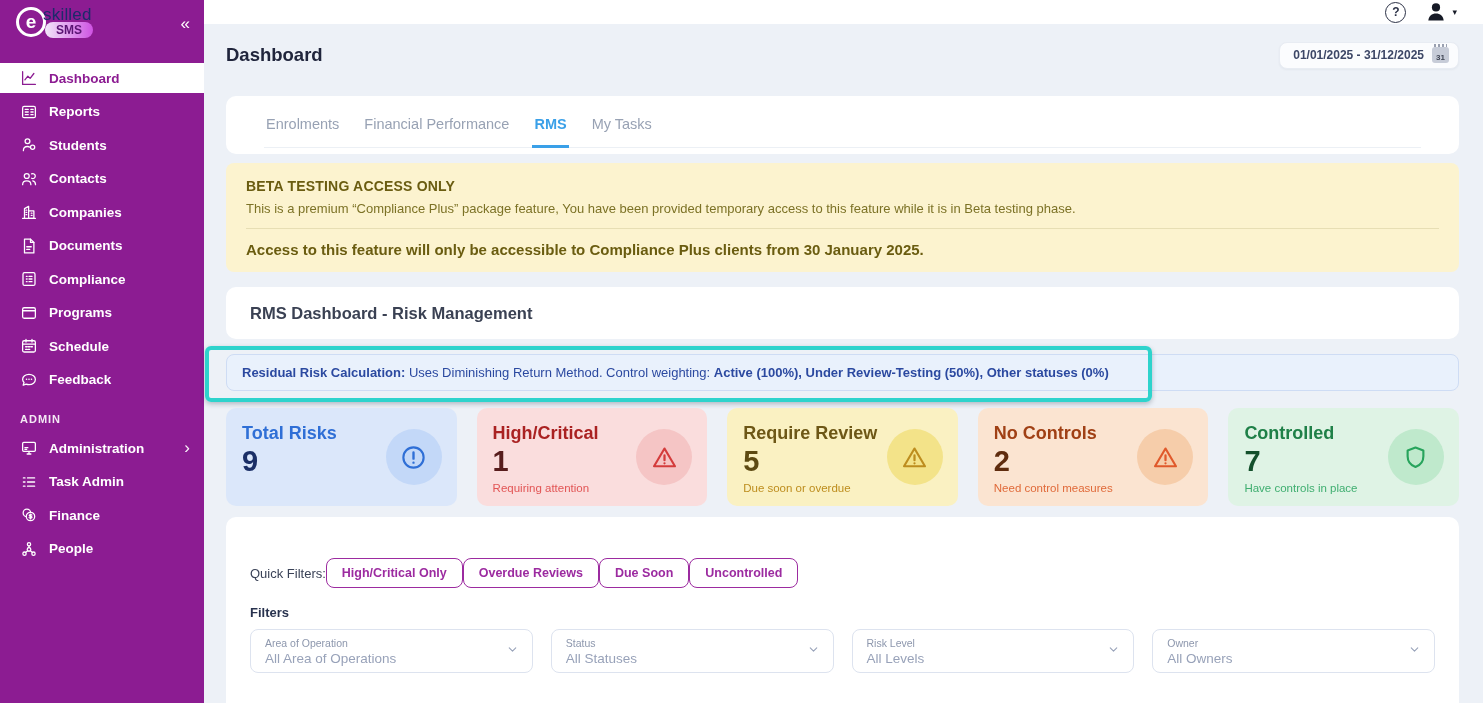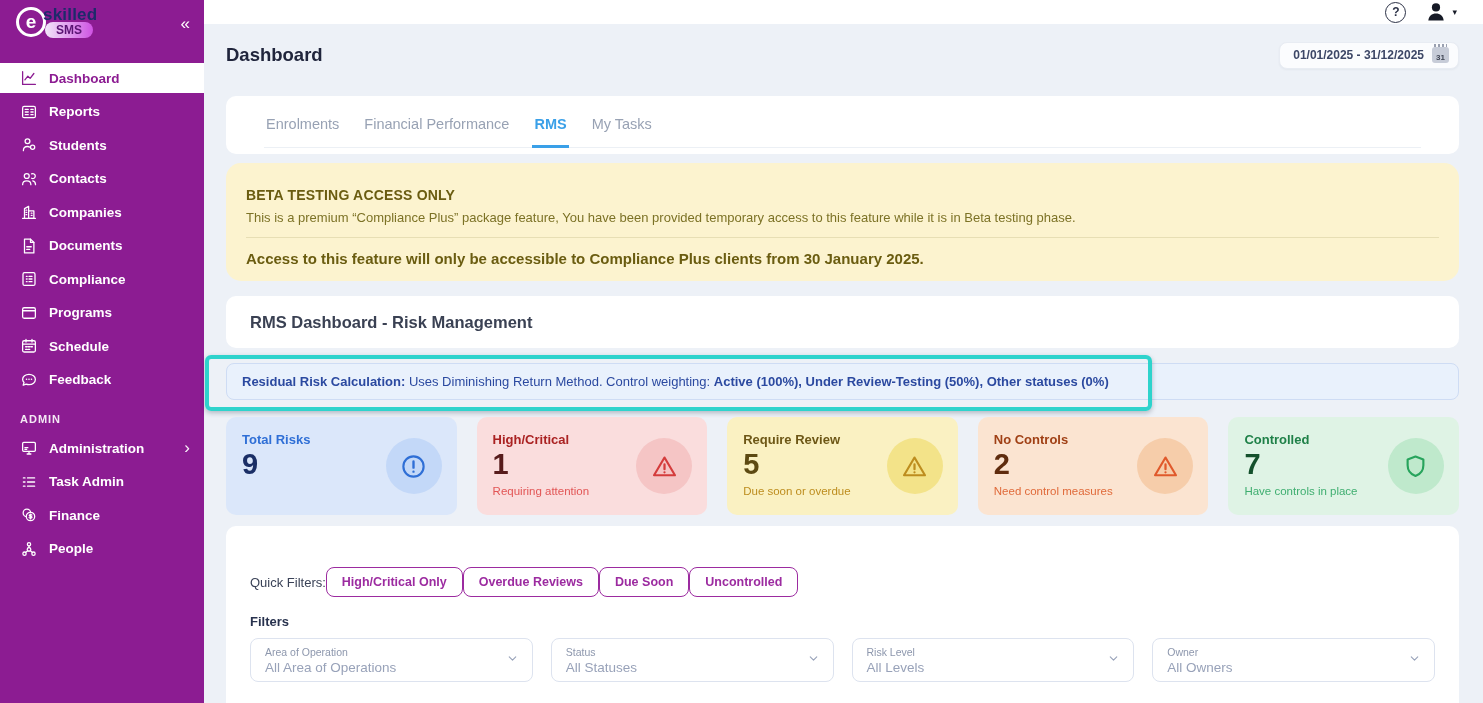--- a/index.html
+++ b/index.html
@@ -6,21 +6,21 @@
   *{margin:0;padding:0;box-sizing:border-box;}
   html,body{width:1483px;height:703px;overflow:hidden;}
   body{font-family:"Liberation Sans",sans-serif;background:var(--bg);}
   .app{display:flex;width:1483px;height:703px;}
 
   
   .sidebar{width:204px;min-width:204px;height:703px;background:var(--sb);color:#fff;display:flex;flex-direction:column;overflow:hidden;}
   .logo-row{height:46px;display:flex;align-items:center;padding:0 14px 0 16px;position:relative;}
   .logo{position:relative;width:110px;height:40px;}
   .logo-e{position:absolute;left:0;top:4px;width:30px;height:30px;border:3px solid #fff;border-radius:50%;display:flex;align-items:center;justify-content:center;font-weight:800;font-size:19px;color:#fff;}
-  .logo-brand{position:absolute;left:27px;top:2px;font-weight:700;font-size:17px;color:#1d2a6b;letter-spacing:.2px;}
+  .logo-brand{position:absolute;left:27px;top:2px;font-weight:400;font-size:17px;color:#1d2a6b;letter-spacing:.2px;}
   .logo-pill{position:absolute;left:29px;top:19px;background:linear-gradient(90deg,#f2e7fa,#cf53e3);color:#5a1473;font-weight:800;font-size:12px;padding:1px 11px;border-radius:8px;}
   .collapse{margin-left:auto;font-size:17px;color:#fff;cursor:pointer;line-height:1;}
   .nav{padding-top:17px;display:flex;flex-direction:column;}
   .nav-item{height:30px;display:flex;align-items:center;gap:11px;padding:0 14px 0 20px;font-size:13.5px;font-weight:600;color:#fff;margin-bottom:3.5px;cursor:pointer;}
   .nav-item svg{width:18px;height:18px;stroke:#fff;fill:none;stroke-width:1.7;stroke-linecap:round;stroke-linejoin:round;flex:none;}
   .nav-item.active{background:#fff;color:var(--sb);}
   .nav-item.active svg{stroke:var(--sb);}
   .nav-chev{margin-left:auto;font-size:17px;font-weight:400;opacity:.95;}
   .admin-label{margin:15px 0 8px 20px;font-size:11px;font-weight:700;letter-spacing:1px;color:rgba(255,255,255,.9);}
 
@@ -37,37 +37,37 @@
   .page-title{font-size:18.5px;font-weight:700;color:#20253c;}
   .date-pill{background:#fbfcfe;border:1px solid #e8ecf3;border-radius:8px;height:27px;display:flex;align-items:center;gap:8px;padding:0 9px 0 13px;font-size:12px;font-weight:600;color:#3d4767;cursor:pointer;box-shadow:0 1px 2px rgba(40,50,80,.05);}
   .cal-icon{position:relative;width:17px;height:16px;background:#c7ccd8;border-radius:3px;display:flex;align-items:flex-end;justify-content:center;font-size:8px;font-weight:700;color:#3f4554;padding-bottom:1px;}
   .cal-icon::before{content:"";position:absolute;top:-3px;left:2px;right:2px;height:3px;background:repeating-linear-gradient(90deg,#9aa0b0 0 2px,transparent 2px 4px);}
 
   .tabs-card{margin-top:26px;background:#fff;border-radius:10px;padding:0 38px 6px;}
   .tabs-row{display:flex;gap:21px;border-bottom:1px solid #ecf0f5;}
   .tab{padding:20px 2px 13px;font-size:14.5px;color:#98a2b4;cursor:pointer;border-bottom:3px solid transparent;margin-bottom:-1px;}
   .tab.active{color:#3aa0e8;font-weight:600;border-bottom-color:#3aa0e8;}
 
-  .banner{margin-top:9px;background:#fcf3cf;border-radius:15px;padding:24px 20px 14px;}
+  .banner{margin-top:9px;background:#fcf3cf;border-radius:8px;padding:15px 20px 14px;}
   .banner-head{font-size:14px;font-weight:800;color:#6a5c10;letter-spacing:.2px;}
   .banner-line1{margin-top:7px;font-size:13px;color:#7c7226;}
   .banner-div{margin:12px 0;border-top:1px solid rgba(109,96,22,.14);}
   .banner-line2{font-size:15px;font-weight:700;color:#6a5c10;}
 
   .rms-card{margin-top:15px;background:#fff;border-radius:10px;height:52px;display:flex;align-items:center;padding:0 24px;}
   .rms-title{font-size:16.5px;font-weight:600;color:#3a4153;}
 
   .residual-wrap{position:relative;margin-top:15px;}
   .residual-box{height:37px;background:#e9f1fc;border:1px solid #cedcf4;border-radius:8px;display:flex;align-items:center;padding:0 15px;font-size:13px;color:#2b49a0;white-space:nowrap;overflow:hidden;}
   .residual-box b{font-weight:700;}
   .highlight-rect{position:absolute;left:-21px;top:-8px;width:947px;height:56px;border:4px solid #2ed3cc;border-radius:6px;box-shadow:0 2px 5px rgba(20,40,60,.28);pointer-events:none;}
 
   .stats-row{margin-top:17px;display:flex;gap:20px;}
   .stat{flex:1;height:98px;border-radius:10px;position:relative;padding:15px 16px;}
-  .stat-label{font-size:13px;font-weight:700;}
+  .stat-label{font-size:18px;font-weight:700;}
   .stat-value{font-size:29px;font-weight:800;line-height:1.1;margin-top:2px;}
   .stat-sub{font-size:11.5px;margin-top:4px;}
   .stat-circle{position:absolute;right:15px;top:50%;transform:translateY(-50%);width:56px;height:56px;border-radius:50%;display:flex;align-items:center;justify-content:center;}
   .stat-circle svg{width:27px;height:27px;fill:none;stroke-width:1.9;stroke-linecap:round;stroke-linejoin:round;}
   .st-blue{background:#dbe7fa;} .st-blue .stat-label{color:#2f6fd6;} .st-blue .stat-value{color:#1b2f66;} .st-blue .stat-circle{background:#c3d8f8;} .st-blue svg{stroke:#2f6fd6;}
   .st-red{background:#fadddd;} .st-red .stat-label{color:#a22;} .st-red .stat-value{color:#571c1c;} .st-red .stat-sub{color:#e25555;} .st-red .stat-circle{background:#f5c5c5;} .st-red svg{stroke:#d43c3c;}
   .st-yellow{background:#faf1c2;} .st-yellow .stat-label{color:#6d5716;} .st-yellow .stat-value{color:#5d4a12;} .st-yellow .stat-sub{color:#bd8d1e;} .st-yellow .stat-circle{background:#f3e389;} .st-yellow svg{stroke:#bd8d1e;}
   .st-orange{background:#fbe4d1;} .st-orange .stat-label{color:#a04015;} .st-orange .stat-value{color:#5f2c0e;} .st-orange .stat-sub{color:#e06a3a;} .st-orange .stat-circle{background:#f6cdaa;} .st-orange svg{stroke:#e0592b;}
   .st-green{background:#dff3e5;} .st-green .stat-label{color:#1f8048;} .st-green .stat-value{color:#14502c;} .st-green .stat-sub{color:#3fae70;} .st-green .stat-circle{background:#bfe9cc;} .st-green svg{stroke:#27a45c;}
 

